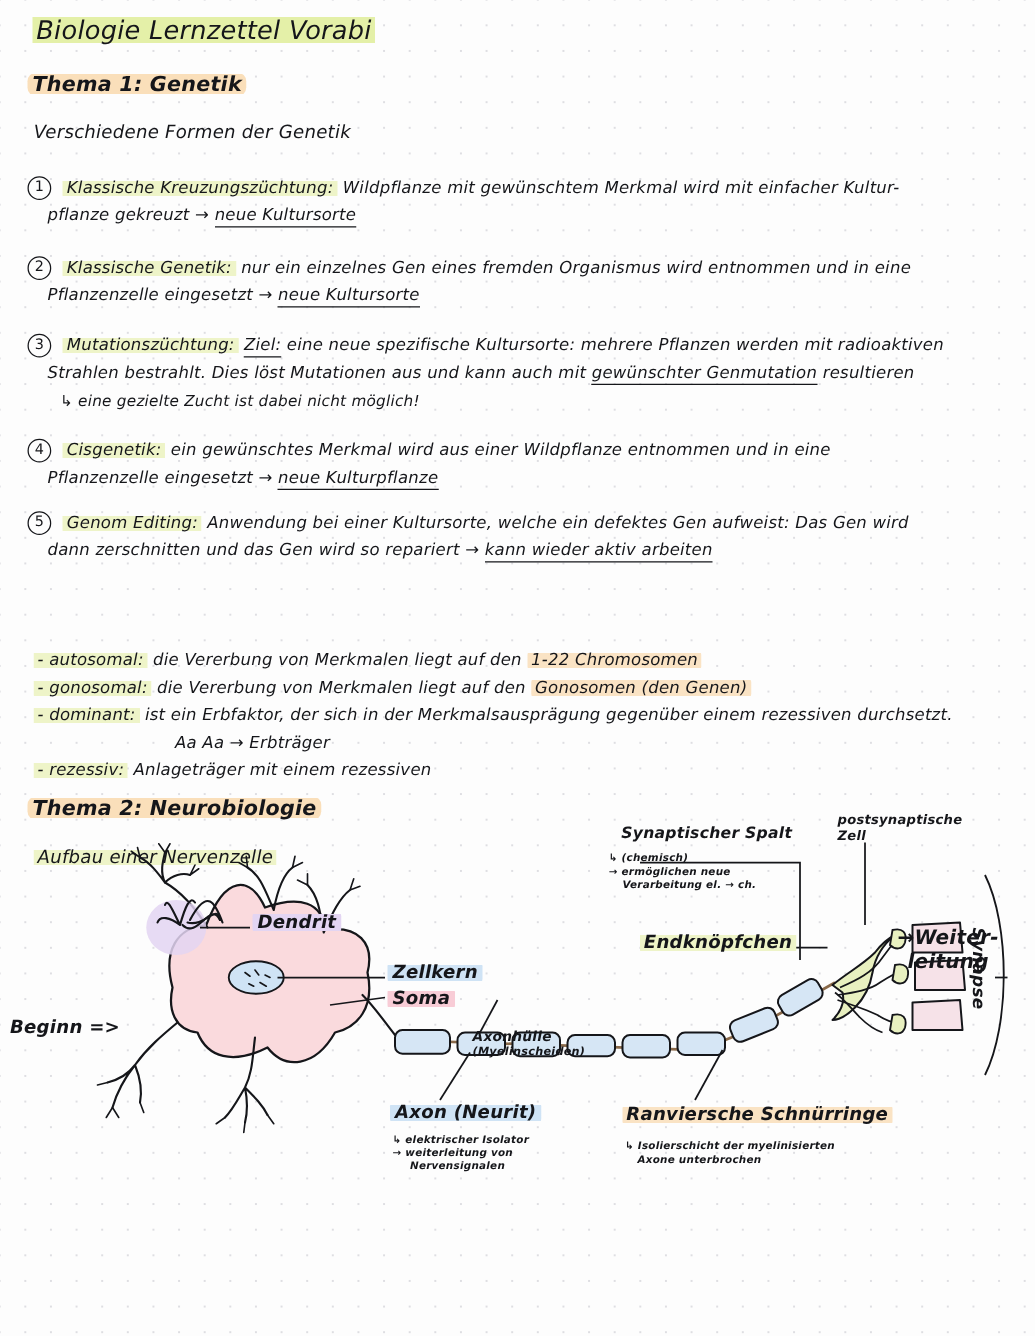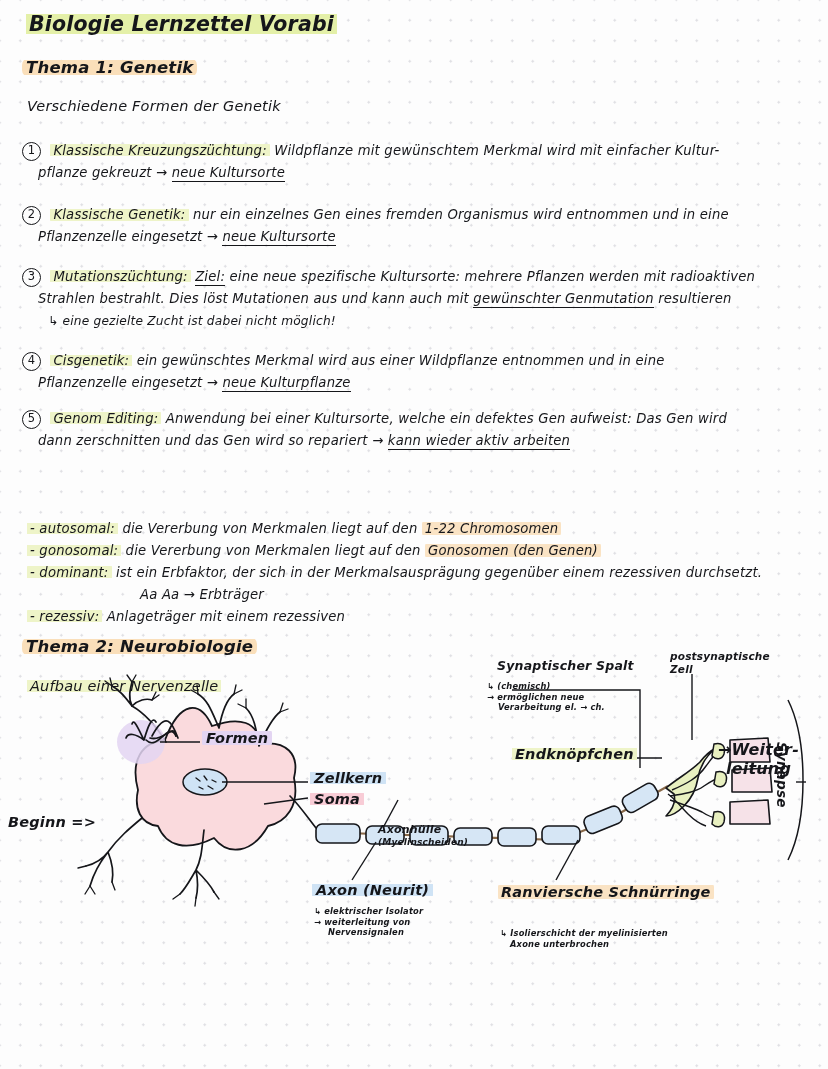--- a/index.html
+++ b/index.html
@@ -37,21 +37,21 @@
   .hl-green2  { background: linear-gradient(transparent 10%, #eef4c8 10%, #eef4c8 90%, transparent 90%); padding: 0 3px; border-radius: 2px;}
   .hl-orange  { background: linear-gradient(transparent 8%, #fadfba 8%, #fadfba 92%, transparent 92%); padding: 0 4px; border-radius: 7px; }
   .hl-orange2 { background: linear-gradient(transparent 8%, #fae3c4 8%, #fae3c4 92%, transparent 92%); padding: 0 3px; border-radius: 3px; }
   .hl-purple  { background: linear-gradient(transparent 8%, #e3d5f2 8%, #e3d5f2 92%, transparent 92%); padding: 0 4px; border-radius: 3px; }
   .hl-blue    { background: linear-gradient(transparent 10%, #cfe3f5 10%, #cfe3f5 90%, transparent 90%); padding: 0 4px; border-radius: 3px; }
   .hl-pink    { background: linear-gradient(transparent 10%, #f8ccd6 10%, #f8ccd6 90%, transparent 90%); padding: 0 4px; border-radius: 3px; }
   .uline { border-bottom: 1.6px solid #15161a; padding-bottom: 1px; }
 
   
   #title {
-    left: 26px; top: 12px; font-size: 20.5px; font-weight: 700;
+    left: 26px; top: 12px; font-size: 20.5px; font-weight: 400;
   }
   #thema1 { left: 22px; top: 58px; font-size: 16.5px; font-weight: 600; }
   #subtitle1 { left: 27px; top: 98px; font-size: 14.5px; }
 
   .numitem { font-size: 13.2px; line-height: 22px; }
   .numitem .circ {
     display: inline-block;
     width: 17px; height: 17px;
     border: 1.4px solid #15161a;
     border-radius: 50%;
@@ -273,21 +273,21 @@
     <line class="lead" x1="692" y1="674" x2="692" y2="740"></line>
     <line class="lead" x1="614" y1="758" x2="662" y2="758"></line>
 
     <path d="M788,700 C808,740 808,820 788,860" fill="none" stroke="#15161a" stroke-width="1.5"></path>
     <line class="lead" x1="796" y1="782" x2="806" y2="782"></line>
   </svg>
 
   <div class="abs hw dlabel" style="left:8px; top:814px;">Beginn =&gt;</div>
 
   <div class="abs hw dlabel" style="left:202px; top:730px;">
-    <span class="hl-purple">Formen</span>
+    <span class="hl-purple">Dendrit</span>
   </div>
 
   <div class="abs hw dlabel" style="left:310px; top:770px;">
     <span class="hl-blue">Zellkern</span>
   </div>
 
   <div class="abs hw dlabel" style="left:310px; top:791px;">
     <span class="hl-pink">Soma</span>
   </div>
 
@@ -301,21 +301,21 @@
   </div>
   <div class="abs hw dlabel-xs" style="left:314px; top:906px;">
     <div>↳ elektrischer Isolator</div>
     <div>→ weiterleitung von</div>
     <div style="margin-left:14px;">Nervensignalen</div>
   </div>
 
   <div class="abs hw dlabel" style="left:498px; top:884px;">
     <span class="hl-orange2">Ranviersche Schnürringe</span>
   </div>
-  <div class="abs hw dlabel-xs" style="left:500px; top:911px;margin-top:17px;">
+  <div class="abs hw dlabel-xs" style="left:500px; top:911px;">
     <div>↳ Isolierschicht der myelinisierten</div>
     <div style="margin-left:10px;">Axone unterbrochen</div>
   </div>
 
   <div class="abs hw dlabel-sm" style="left:497px; top:659px; font-size:12.5px;">Synaptischer Spalt</div>
   <div class="abs hw dlabel-xs" style="left:487px; top:681px;">
     <div>↳ (chemisch)</div>
     <div>→ ermöglichen neue</div>
     <div style="margin-left:11px;">Verarbeitung el. → ch.</div>
   </div>

